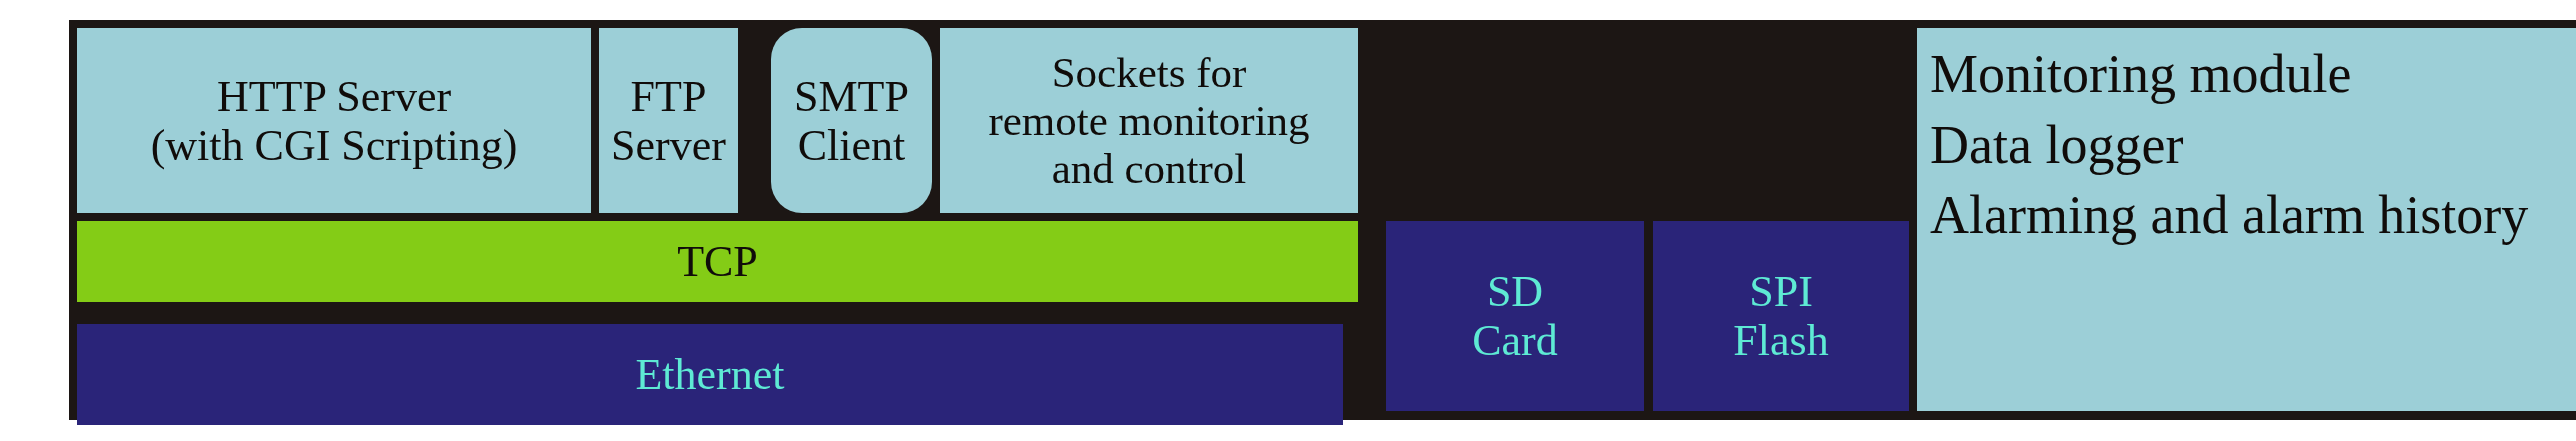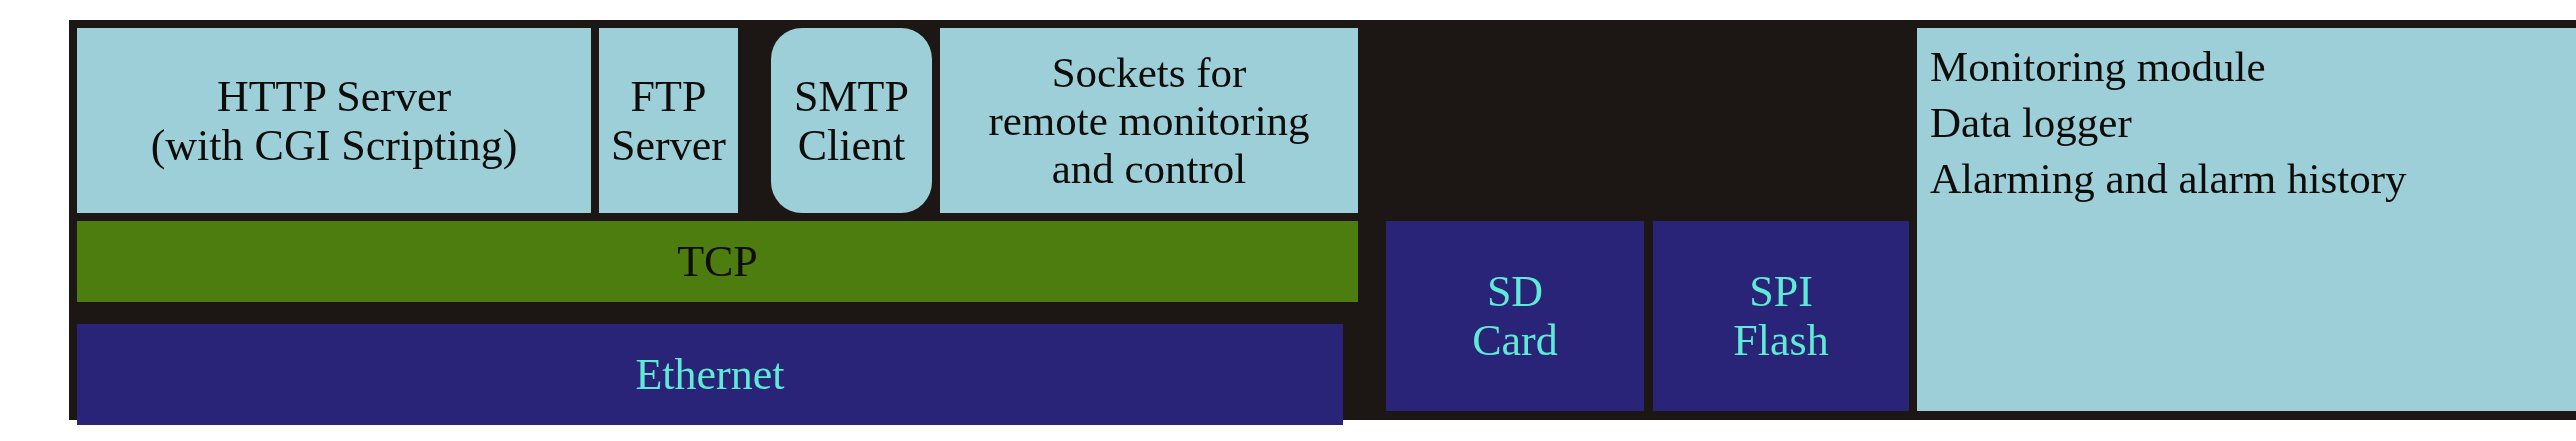--- a/index.html
+++ b/index.html
@@ -32,21 +32,21 @@
     display: flex;
     align-items: center;
     justify-content: center;
     text-align: center;
     color: #100c0a;
     line-height: 1.12;
     overflow: hidden;
   }
 
   .teal   { background: #9ccfd7; }
-  .tcp    { background: #4d7c0f; }
+  .tcp    { background: #84cc16; }
   .navy   { background: #2a2479; color: #5eead4; }
 
   
   .r1 { top: 0; height: 185px; }
 
   #cell-http    { left: 0;      width: 514px; }
   #cell-ftp     { left: 522px;  width: 139px; }
   #cell-smtp    { left: 694px;  width: 161px; border-radius: 31px; }
   #cell-sockets { left: 863px;  width: 418px; }
   #cell-ffs     { left: 1309px; width: 522px;
@@ -82,21 +82,21 @@
     justify-content: flex-start;
     padding: 11px 0 0 13px;
     text-align: left;
   }
   #cell-monitoring .lines { width: 100%; }
   #cell-monitoring .line { white-space: nowrap; }
 
   .fs-lg { font-size: 44px; }
   .fs-md { font-size: 43px; }
 
-  #cell-monitoring .line { font-size: 43px; line-height: 1.30; }
+  #cell-monitoring .line { font-size: 54px; line-height: 1.30; }
 </style>
 </head>
 <body>
 
 <div id="diagram">
 
   <div class="cell teal r1 fs-lg" id="cell-http">
     <span>HTTP Server<br>(with CGI Scripting)</span>
   </div>
 

